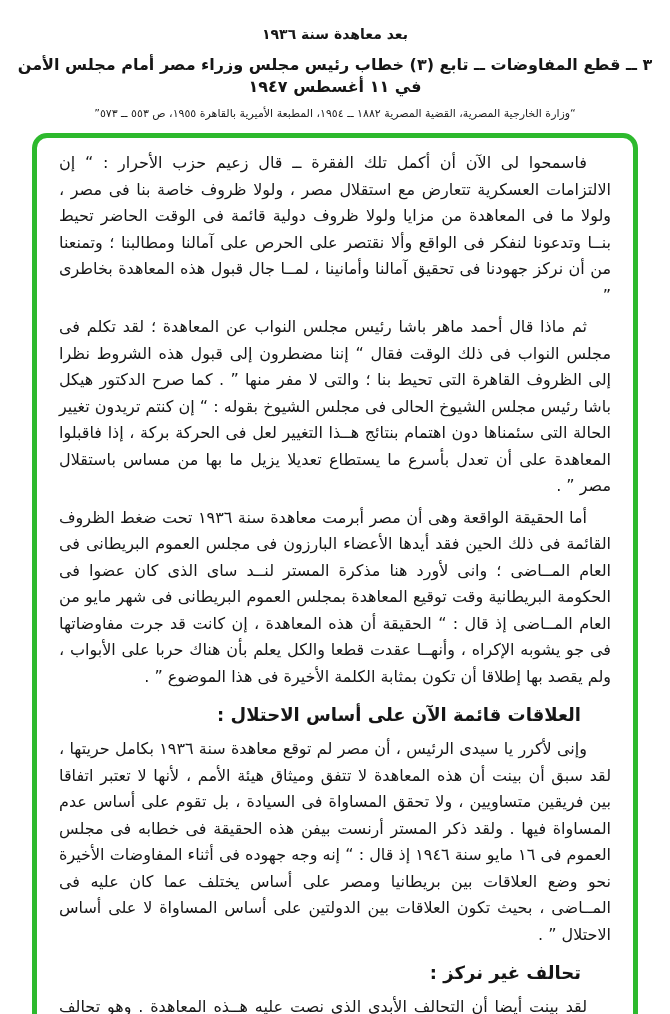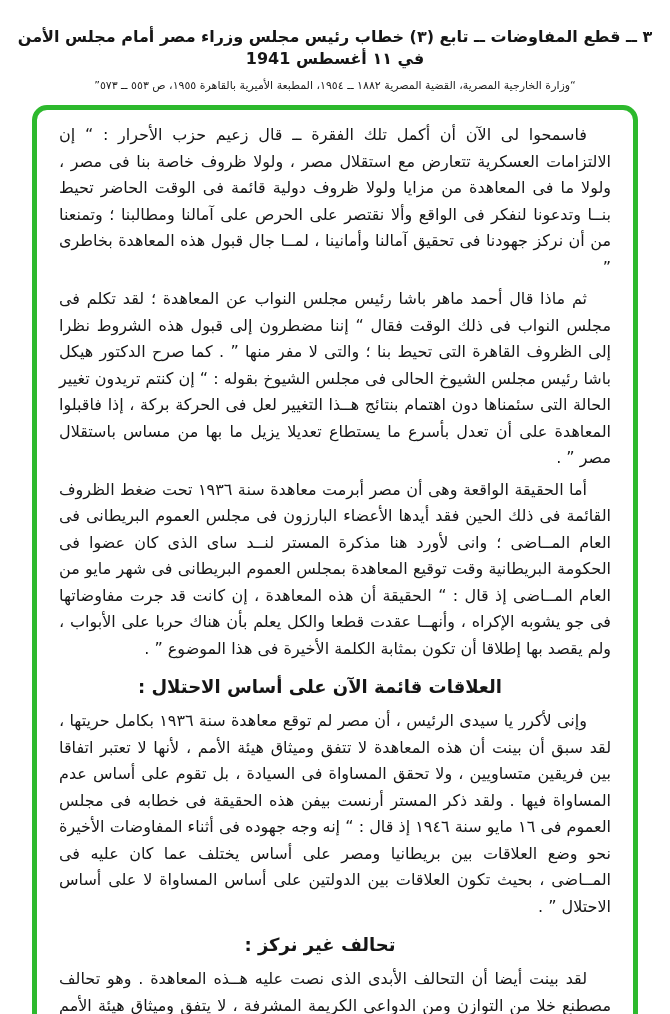--- a/index.html
+++ b/index.html
@@ -54,31 +54,32 @@
   .para {
     font-size: 16px;
     line-height: 26.5px;
     text-align: justify;
     text-indent: 24px;
     margin: 0 0 5px;
   }
   .section-heading {
     font-size: 18px;
     font-weight: bold;
-    text-align: center;
+    text-align: right;
     margin: 14px 30px 11px 0;
   }
 </style>
 </head>
 <body>
 
 <div class="page">
 
   <header class="doc-header">
-    <div class="title">٣ ــ قطع المفاوضات ــ تابع (٣) خطاب رئيس مجلس وزراء مصر أمام مجلس الأمن في ١١ أغسطس 1941</div>
+    <div class="supertitle">بعد معاهدة سنة ١٩٣٦</div>
+    <div class="title">٣ ــ قطع المفاوضات ــ تابع (٣) خطاب رئيس مجلس وزراء مصر أمام مجلس الأمن في ١١ أغسطس ١٩٤٧</div>
     <div class="citation">“وزارة الخارجية المصرية، القضية المصرية ١٨٨٢ ــ ١٩٥٤، المطبعة الأميرية بالقاهرة ١٩٥٥، ص ٥٥٣ ــ ٥٧٣”</div>
   </header>
 
   <div class="green-frame" style="border-color: rgb(45, 185, 45);">
     <p class="para">فاسمحوا لى الآن أن أكمل تلك الفقرة ــ قال زعيم حزب الأحرار : “ إن الالتزامات العسكرية تتعارض مع استقلال مصر ، ولولا ظروف خاصة بنا فى مصر ، ولولا ما فى المعاهدة من مزايا ولولا ظروف دولية قائمة فى الوقت الحاضر تحيط بنــا وتدعونا لنفكر فى الواقع وألا نقتصر على الحرص على آمالنا ومطالبنا ؛ وتمنعنا من أن نركز جهودنا فى تحقيق آمالنا وأمانينا ، لمــا جال قبول هذه المعاهدة بخاطرى ”</p>
     <p class="para">ثم ماذا قال أحمد ماهر باشا رئيس مجلس النواب عن المعاهدة ؛ لقد تكلم فى مجلس النواب فى ذلك الوقت فقال “ إننا مضطرون إلى قبول هذه الشروط نظرا إلى الظروف القاهرة التى تحيط بنا ؛ والتى لا مفر منها ” . كما صرح الدكتور هيكل باشا رئيس مجلس الشيوخ الحالى فى مجلس الشيوخ بقوله : “ إن كنتم تريدون تغيير الحالة التى سئمناها دون اهتمام بنتائج هــذا التغيير لعل فى الحركة بركة ، إذا فاقبلوا المعاهدة على أن تعدل بأسرع ما يستطاع تعديلا يزيل ما بها من مساس باستقلال مصر ” .</p>
     <p class="para">أما الحقيقة الواقعة وهى أن مصر أبرمت معاهدة سنة ١٩٣٦ تحت ضغط الظروف القائمة فى ذلك الحين فقد أيدها الأعضاء البارزون فى مجلس العموم البريطانى فى العام المــاضى ؛ وانى لأورد هنا مذكرة المستر لنــد ساى الذى كان عضوا فى الحكومة البريطانية وقت توقيع المعاهدة بمجلس العموم البريطانى فى شهر مايو من العام المــاضى إذ قال : “ الحقيقة أن هذه المعاهدة ، إن كانت قد جرت مفاوضاتها فى جو يشوبه الإكراه ، وأنهــا عقدت قطعا والكل يعلم بأن هناك حربا على الأبواب ، ولم يقصد بها إطلاقا أن تكون بمثابة الكلمة الأخيرة فى هذا الموضوع ” .</p>
     <h2 class="section-heading">العلاقات قائمة الآن على أساس الاحتلال :</h2>
     <p class="para">وإنى لأكرر يا سيدى الرئيس ، أن مصر لم توقع معاهدة سنة ١٩٣٦ بكامل حريتها ، لقد سبق أن بينت أن هذه المعاهدة لا تتفق وميثاق هيئة الأمم ، لأنها لا تعتبر اتفاقا بين فريقين متساويين ، ولا تحقق المساواة فى السيادة ، بل تقوم على أساس عدم المساواة فيها . ولقد ذكر المستر أرنست بيفن هذه الحقيقة فى خطابه فى مجلس العموم فى ١٦ مايو سنة ١٩٤٦ إذ قال : “ إنه وجه جهوده فى أثناء المفاوضات الأخيرة نحو وضع العلاقات بين بريطانيا ومصر على أساس يختلف عما كان عليه فى المــاضى ، بحيث تكون العلاقات بين الدولتين على أساس المساواة لا على أساس الاحتلال ” .</p>
     <h2 class="section-heading">تحالف غير نركز :</h2>

